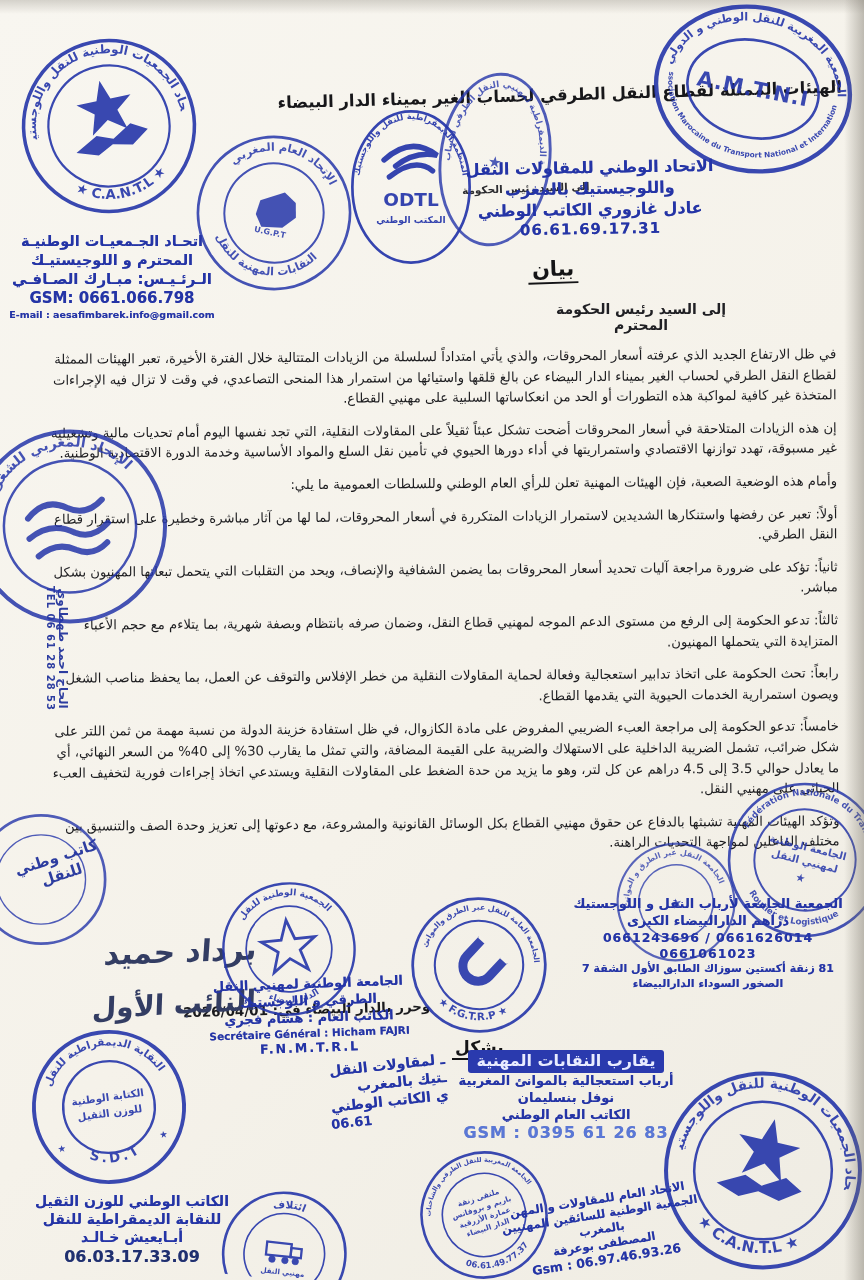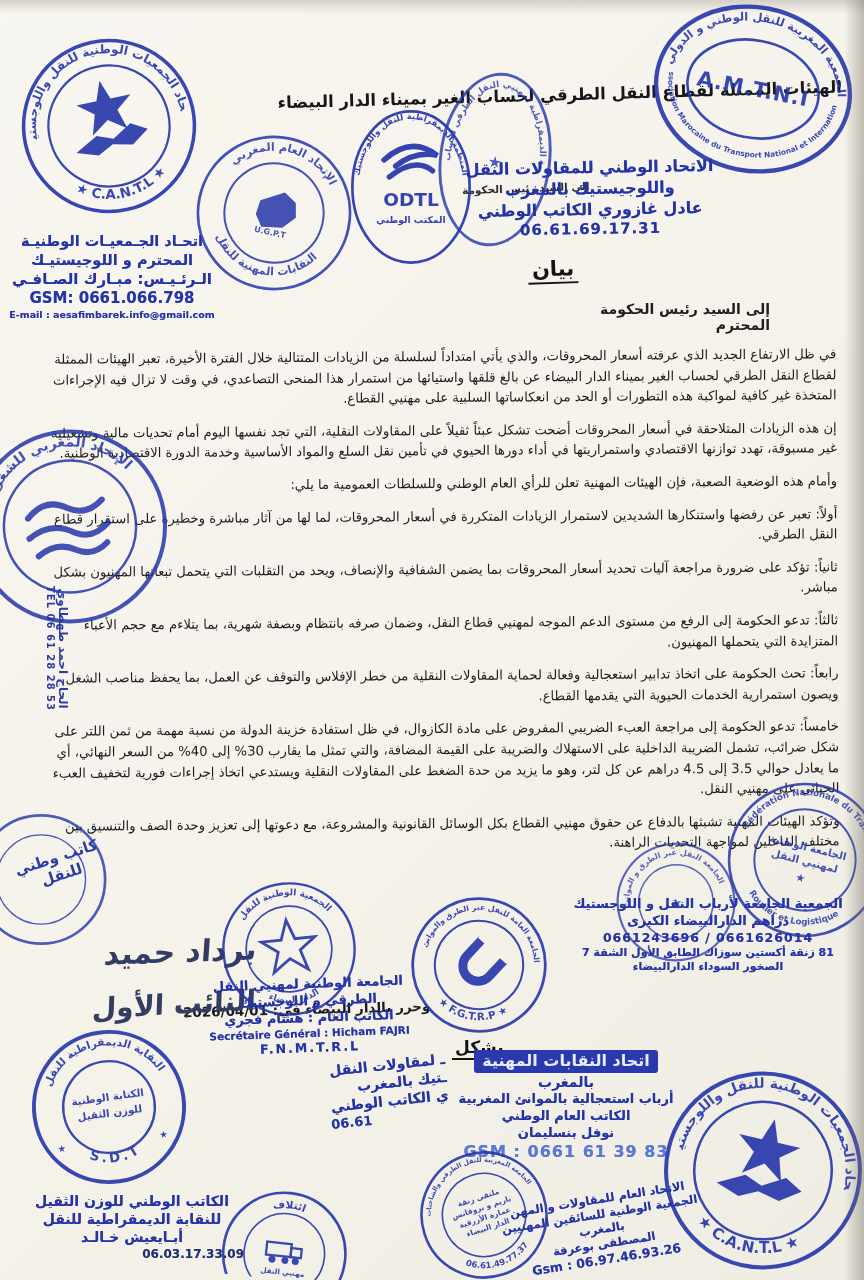--- a/index.html
+++ b/index.html
@@ -12,22 +12,22 @@
         background:linear-gradient(to bottom,rgba(130,125,115,.30),rgba(130,125,115,0));pointer-events:none;}
 
   .abs{position:absolute;}
   .ink{color:#1d1d20;}
   .rtl{direction:rtl;unicode-bidi:plaintext;}
 
   .doc-title{top:86px;right:22px;width:606px;font-size:16.5px;font-weight:700;color:#17171a;
       direction:rtl;text-align:right;white-space:nowrap;transform:rotate(-1.6deg);}
   .bayan{top:257px;left:528px;font-size:21px;font-weight:700;color:#141416;
       border-bottom:2.5px solid #141416;padding:0 4px 1px;transform:rotate(-2deg);}
-  .addressee{top:301px;left:560px;width:210px;font-size:14px;font-weight:600;color:#202024;
-      direction:rtl;text-align:right;}
+  .addressee{top:301px;left:536px;width:210px;font-size:14px;font-weight:600;color:#202024;
+      direction:rtl;text-align:center;}
   .addressee-small{top:182px;left:462px;font-size:10.5px;font-weight:600;color:#2c2c30;
       transform:rotate(-2deg);white-space:nowrap;}
 
   .doc-body{top:347px;right:26px;width:788px;direction:rtl;text-align:right;
       font-size:13.2px;line-height:1.56;color:#1d1d20;font-weight:500;transform:rotate(-.4deg);}
   .doc-body p{margin:0 0 12px;}
 
   .issued{top:1001px;left:183px;font-size:13.5px;font-weight:700;color:#1a1a1d;
       transform:rotate(-1.5deg);white-space:nowrap;direction:rtl;}
   .imdaa{top:1037px;left:452px;font-size:17px;font-weight:700;color:#141416;
@@ -47,21 +47,21 @@
   .b-fnmtrl .sig{font-size:12.5px;letter-spacing:2px;direction:ltr;}
   .b-assoc{top:896px;left:556px;width:304px;font-size:13px;}
   .b-assoc .tel{font-size:12.5px;letter-spacing:1px;direction:ltr;}
   .b-assoc .addr{font-size:11px;}
   .b-union{top:1050px;left:430px;width:272px;font-size:13px;}
   .b-union .hd{font-size:16px;background:#2a3aae;color:#e8ecff;display:inline-block;
       padding:1px 8px;border-radius:3px;}
   .b-union .hd2{font-size:14px;}
   .b-union .gsm{font-size:16px;color:#5a78d6;letter-spacing:1px;direction:ltr;}
   .b-sdt-text{top:1192px;left:20px;width:224px;font-size:14px;}
-  .b-sdt-text .tel{font-size:12px;color:#20306e;direction:ltr;text-align:right;}
+  .b-sdt-text .tel{font-size:16px;color:#20306e;direction:ltr;}
   .b-partial{top:1060px;left:250px;width:198px;font-size:14px;transform:rotate(-6deg);text-align:right;}
   .b-partial .tel{font-size:13px;direction:ltr;text-align:center;}
   .b-grand{top:1192px;left:482px;width:240px;font-size:11.5px;transform:rotate(-9deg);}
   .b-grand .gsm{font-size:12.5px;direction:ltr;}
 
   
   .hand{color:#333d63;font-weight:700;}
   .hw-name{top:934px;left:104px;font-size:30px;transform:rotate(-2deg) skewX(-6deg);}
   .hw-role{top:988px;left:92px;font-size:28px;transform:rotate(-3deg) skewX(-5deg);}
   .hw-side{top:636px;left:-38px;width:190px;font-size:12px;color:#2d3da0;font-weight:600;
@@ -146,31 +146,31 @@
     <div>الطرقي و اللوجستيك</div>
     <div>الكاتب العام : هشام فجري</div>
     <div class="fr">Secrétaire Général : Hicham FAJRI</div>
     <div class="sig">F.N.M.T.R.L</div>
   </div>
 
   <div class="abs stampblock b-assoc">
     <div>الجمعية الجامعة لأرباب النقل و اللوجستيك</div>
     <div>دراهم الدارالبيضاء الكبرى</div>
     <div class="tel">0661243696 / 0661626014</div>
+    <div class="tel">0661061023</div>
     <div class="addr">81 زنقة أكستين سوزاك الطابق الأول الشقة 7</div>
     <div class="addr">الصخور السوداء الدارالبيضاء</div>
   </div>
 
   <div class="abs stampblock b-union">
-    <div><span class="hd">اتحاد النقابات المهنية</span></div>
-    <div class="hd2">بالمغرب</div>
+    <div><span class="hd">يقارب النقابات المهنية</span></div>
     <div>أرباب استعجالية بالموانئ المغربية</div>
+    <div>نوفل بنسليمان</div>
     <div>الكاتب العام الوطني</div>
-    <div>نوفل بنسليمان</div>
-    <div class="gsm">GSM : 0661 61 39 83</div>
+    <div class="gsm">GSM : 0395 61 26 83</div>
   </div>
 
   <div class="abs stampblock b-sdt-text">
     <div>الكاتب الوطني للوزن الثقيل</div>
     <div>للنقابة الديمقراطية للنقل</div>
     <div>أبـايعيش خـالـد</div>
     <div class="tel">06.03.17.33.09</div>
   </div>
 
   <div class="abs stampblock b-partial">

